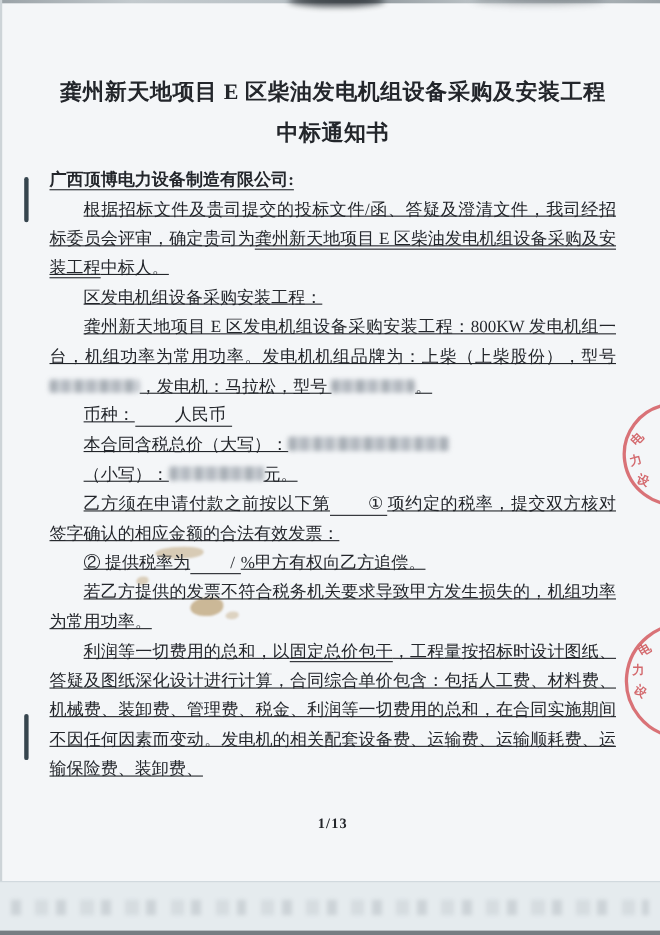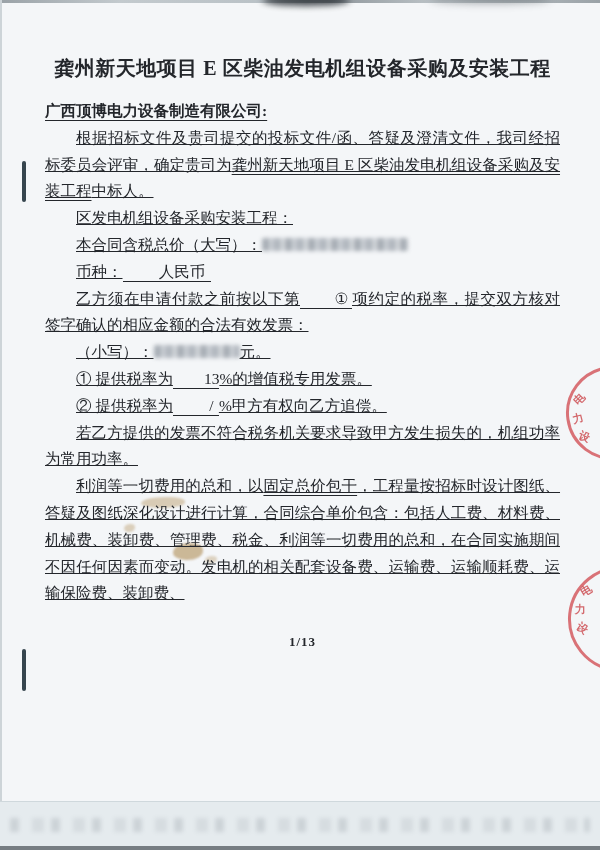--- a/index.html
+++ b/index.html
@@ -36,21 +36,21 @@
   .seal .g1{left:7px;top:18px;transform:rotate(-38deg);}
   .seal .g2{left:3px;top:37px;transform:rotate(-6deg);}
   .seal .g3{left:7px;top:56px;transform:rotate(30deg);}
   
   .stain{position:absolute;background:rgba(152,103,28,.55);filter:blur(1px);border-radius:60% 40% 55% 45%;}
   .stain.a{left:141px;top:497px;width:44px;height:11px;opacity:.55;}
   .stain.b{left:173px;top:543px;width:30px;height:17px;opacity:.8;}
   .stain.c{left:124px;top:524px;width:11px;height:8px;opacity:.5;}
   .stain.d{left:205px;top:556px;width:12px;height:7px;opacity:.45;}
   
-  .content{position:absolute;left:45px;top:50px;width:515px;}
+  .content{position:absolute;left:45px;top:66px;width:515px;}
   .title{font-size:20px;font-weight:bold;text-align:center;line-height:37px;letter-spacing:.5px;}
   .body-text{margin-top:11px;font-size:15.5px;line-height:26.8px;text-align:justify;}
   .addressee{font-weight:bold;text-decoration:underline;text-underline-offset:4px;margin-top:28px;}
   p{margin:0;}
   .ind{text-indent:2em;text-decoration:underline;}
   .u{text-decoration:underline;text-underline-offset:4px;}
   .blank{display:inline-block;border-bottom:1px solid #23262b;text-align:center;line-height:19px;}
   .blank.currency{min-width:88px;}
   .blank.item-no{min-width:52px;}
   .blank.rate{min-width:46px;}
@@ -87,41 +87,42 @@
   </div>
 
   <div class="stain a"></div>
   <div class="stain b"></div>
   <div class="stain c"></div>
   <div class="stain d"></div>
 
   <div class="content">
     <div class="title">
       <div>龚州新天地项目 E 区柴油发电机组设备采购及安装工程</div>
+      <div>中标通知书</div>
     </div>
 
     <div class="body-text">
       <p><span class="addressee">广西顶博电力设备制造有限公司:</span></p>
 
       <p class="ind"><span>根据招标文件及贵司提交的投标文件/函、答疑及澄清文件，我司经招标委员会评审，确定贵司为</span><span class="u">龚州新天地项目 E 区柴油发电机组设备采购及安装工程</span><span>中标人。</span></p>
 
       <p class="ind">区发电机组设备采购安装工程：</p>
 
 
+      <p class="ind"><span>龚州新天地项目 E 区发电机组设备采购安装工程：800KW 发电机组一台，机组功率为常用功率。发电机机组品牌为：上柴（上柴股份），型号 </span><span class="redact r-engine"></span><span>，发电机：马拉松，型号 </span><span class="redact r-gen"></span><span>。</span></p>
 
+
+      <p class="ind"><span>币种：</span><span class="blank currency">人民币</span></p>
 
       <p class="ind"><span>本合同含税总价（大写）：</span><span class="redact r-caps"></span></p>
 
-      <p class="ind"><span>币种：</span><span class="blank currency">人民币</span></p>
+      <p class="ind"><span>（小写）：</span><span class="redact r-small"></span><span>元。</span></p>
 
       <p class="ind"><span>乙方须在申请付款之前按以下第</span><span class="blank item-no">①</span><span>项约定的税率，提交双方核对签字确认的相应金额的合法有效发票：</span></p>
 
-      <p class="ind"><span>（小写）：</span><span class="redact r-small"></span><span>元。</span></p>
-
-      <p class="ind"><span>① 提供税率为</span><span class="blank rate">13</span><span>%的增值税专用发票。</span></p>
 
       <p class="ind"><span>② 提供税率为</span><span class="blank rate">/</span><span>%甲方有权向乙方追偿。</span></p>
 
       <p class="ind">若乙方提供的发票不符合税务机关要求导致甲方发生损失的，机组功率为常用功率。</p>
 
       <p class="ind"><span>利润等一切费用的总和，以</span><span class="u">固定总价包干</span><span>，工程量按招标时设计图纸、答疑及图纸深化设计进行计算，合同综合单价包含：包括人工费、材料费、机械费、装卸费、管理费、税金、利润等一切费用的总和，在合同实施期间不因任何因素而变动。发电机的相关配套设备费、运输费、运输顺耗费、运输保险费、装卸费、</span></p>
 
       <p class="pageno">1/13</p>
     </div>
   </div>

